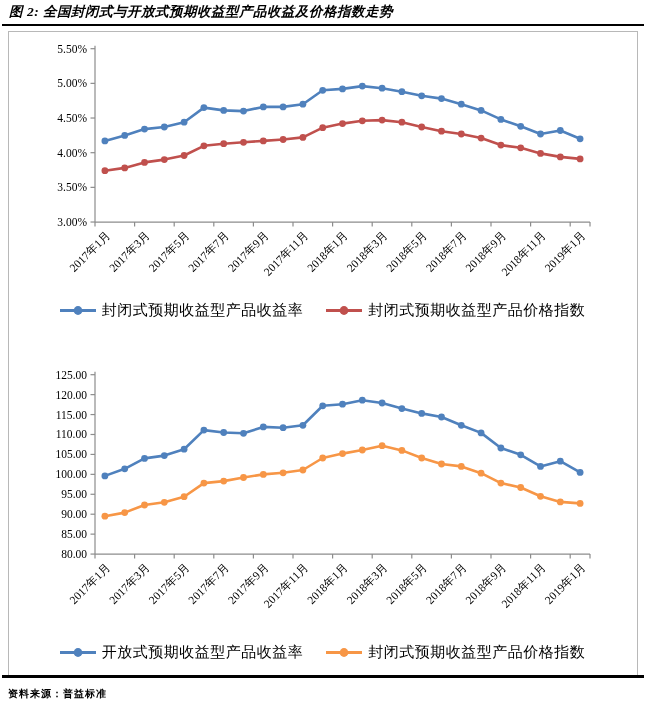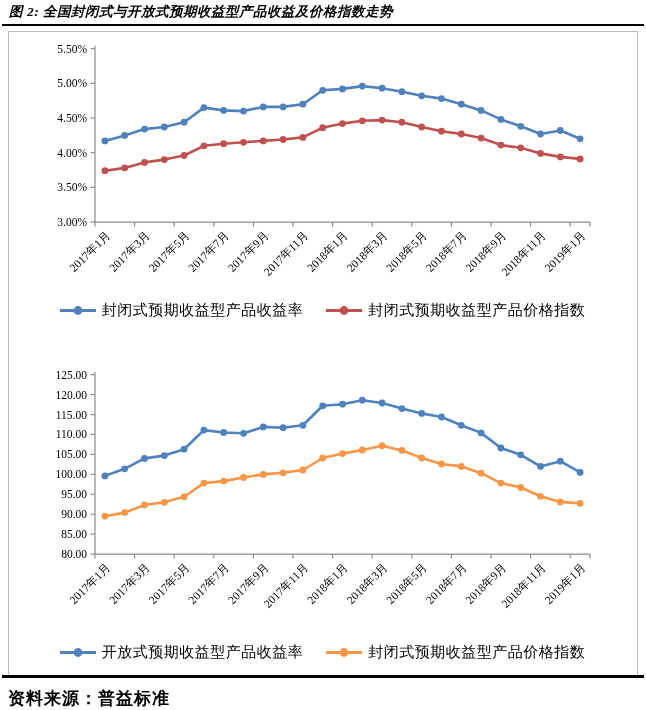--- a/index.html
+++ b/index.html
@@ -4,21 +4,21 @@
 <style>
   html,body{margin:0;padding:0;background:#ffffff;}
   #page{position:relative;width:646px;height:710px;background:#fff;overflow:hidden;
         font-family:"Liberation Serif","DejaVu Serif",serif;color:#000;}
   #figure-title{position:absolute;left:9px;top:3px;font-size:13.5px;font-weight:700;
         font-style:italic;letter-spacing:0.5px;white-space:nowrap;}
   #title-rule{position:absolute;left:2px;top:24px;width:642px;height:2px;background:#000;}
   #panel{position:absolute;left:8px;top:31px;width:628px;height:644px;
         border:1px solid #b8b8b8;background:#fff;}
   #bottom-rule{position:absolute;left:2px;top:675px;width:642px;height:3px;background:#000;}
-  #source-note{position:absolute;left:8px;top:687px;font-size:17px;font-weight:700;
+  #source-note{position:absolute;left:8px;top:687px;font-size:10px;font-weight:700;
         letter-spacing:1px;white-space:nowrap;}
   svg.chart{position:absolute;left:8px;overflow:visible;}
   #chart1{top:31px;}
   #chart2{top:361px;}
   .legend{position:absolute;left:8px;width:628px;display:flex;justify-content:center;
         align-items:center;gap:22px;}
   #legend1{top:299px;height:22px;}
   #legend2{top:641px;height:22px;}
   .legend-item{display:flex;align-items:center;gap:5px;}
   .legend-text{font-size:15px;letter-spacing:0.5px;white-space:nowrap;}

